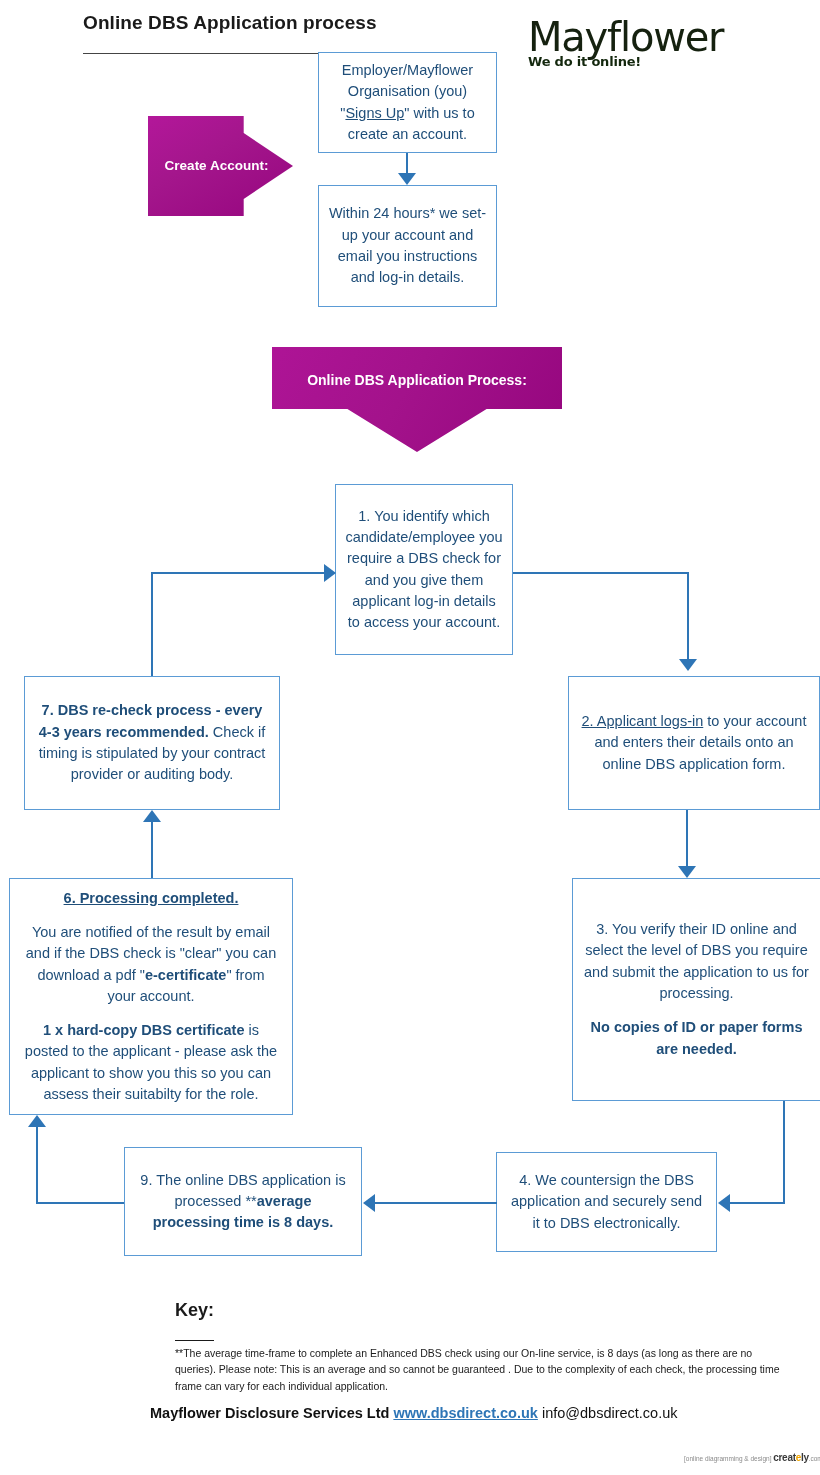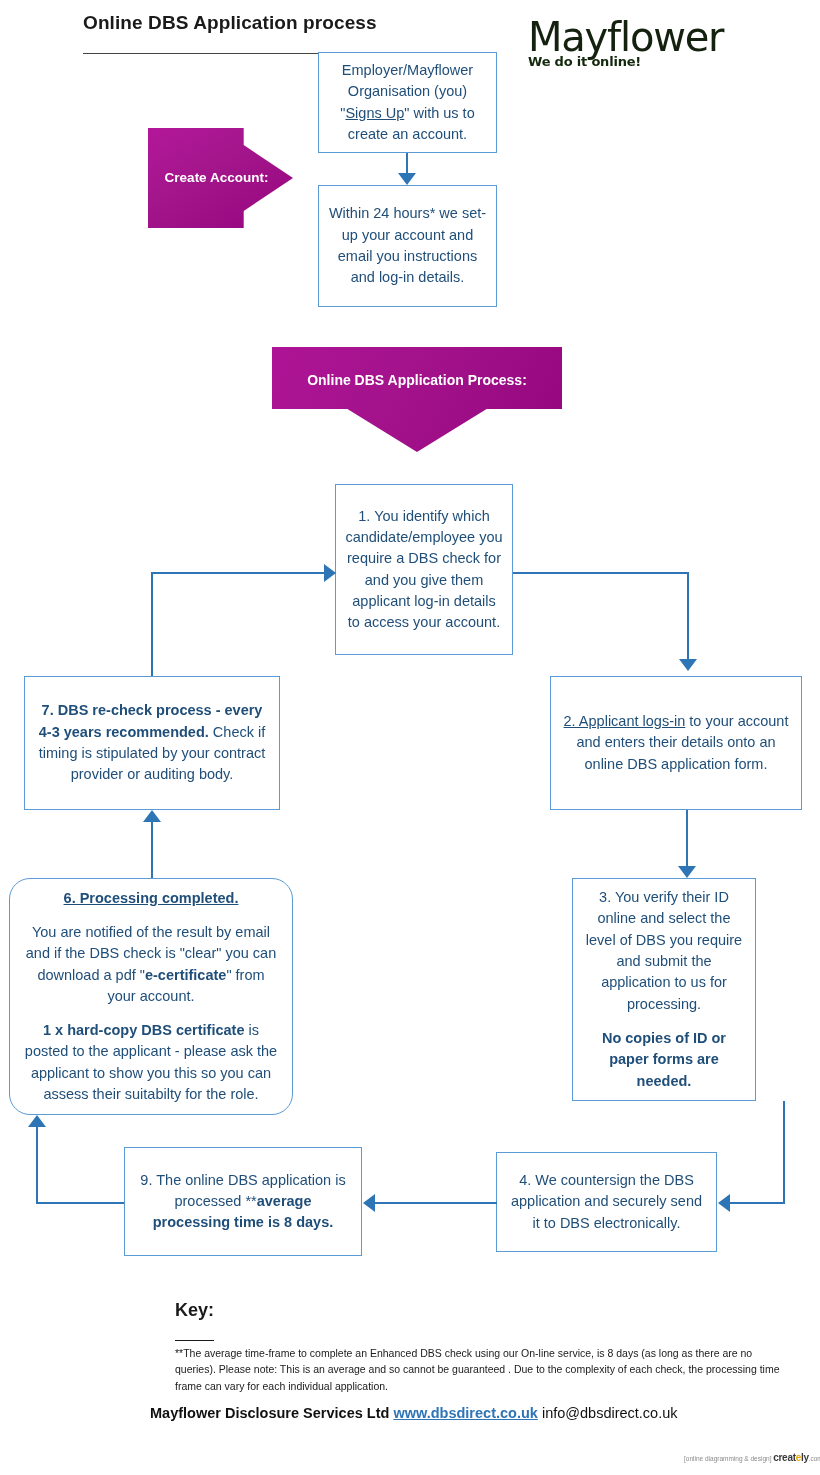--- a/index.html
+++ b/index.html
@@ -55,21 +55,21 @@
     line-height:1.47;
     padding:6px 9px;
   }
   .fbox .inner{width:100%;}
   .fbox b{font-weight:700;}
   .u{text-decoration:underline;}
   .gap{display:block;height:13px;}
 
   
   .purple-arrow-right{
-    left:148px; top:128px; width:145px; height:100px;
+    left:148px; top:116px; width:145px; height:100px;
     background:linear-gradient(150deg,#b3179a 0%,#a4168c 40%,#96067f 100%);
     -webkit-clip-path:polygon(0 0,66% 0,66% 17%,100% 50%,66% 83%,66% 100%,0 100%);
     clip-path:polygon(0 0,66% 0,66% 17%,100% 50%,66% 83%,66% 100%,0 100%);
   }
   .purple-arrow-right .lbl{
     position:absolute; left:6px; top:42px; width:125px;
     text-align:center; color:#ffffff; font-size:13.5px; font-weight:700;
   }
 
   .purple-arrow-down{
@@ -158,43 +158,43 @@
   <div class="abs ln lnh" style="left:513px;top:572px;width:176px;"></div>
   <div class="abs ln lnv" style="left:687px;top:572px;height:89px;"></div>
   <div class="abs ah ah-down" style="left:679px;top:659px;"></div>
 
   <div class="abs fbox" style="left:24px;top:676px;width:256px;height:134px;">
     <div class="inner">
       <b>7.  DBS re-check process - every 4-3 years recommended.</b><span>  Check if timing is stipulated by your contract provider or auditing body.</span>
     </div>
   </div>
 
-  <div class="abs fbox" style="left:550px;top:676px;width:252px;height:134px;">
+  <div class="abs fbox" style="left:568px;top:676px;width:252px;height:134px;">
     <div class="inner">
       <span class="u">2.  Applicant logs-in</span><span> to your account and enters their details onto an online DBS application form.</span>
     </div>
   </div>
 
   <div class="abs ln lnv" style="left:151px;top:822px;height:58px;"></div>
   <div class="abs ah ah-up" style="left:143px;top:810px;"></div>
 
   <div class="abs ln lnv" style="left:686px;top:810px;height:58px;"></div>
   <div class="abs ah ah-down" style="left:678px;top:866px;"></div>
 
-  <div class="abs fbox" style="left:9px;top:878px;width:284px;height:237px;padding:10px 12px;border-radius:21px;">
+  <div class="abs fbox" style="left:9px;top:878px;width:284px;height:237px;padding:10px 12px;">
     <div class="inner">
       <b class="u">6.  Processing completed.</b>
       <span class="gap"></span>
       <span>You are notified of the result by email and if the DBS check is "clear" you can download a pdf "</span><b>e-certificate</b><span>" from your account.</span>
       <span class="gap"></span>
       <b>1 x hard-copy DBS certificate</b><span> is posted to the applicant - please ask the applicant to show you this so you can assess their suitabilty for the role.</span>
     </div>
   </div>
 
-  <div class="abs fbox" style="left:572px;top:878px;width:184px;height:223px;padding:10px 10px;">
+  <div class="abs fbox" style="left:572px;top:878px;width:249px;height:223px;padding:10px 10px;">
     <div class="inner">
       <span>3.  You verify their ID online and select the level of DBS you require and submit the application to us for processing.</span>
       <span class="gap"></span>
       <b>No copies of ID or paper forms are needed.</b>
     </div>
   </div>
 
   <div class="abs ln lnh" style="left:36px;top:1202px;width:88px;"></div>
   <div class="abs ln lnv" style="left:36px;top:1127px;height:77px;"></div>
   <div class="abs ah ah-up" style="left:28px;top:1115px;"></div>

